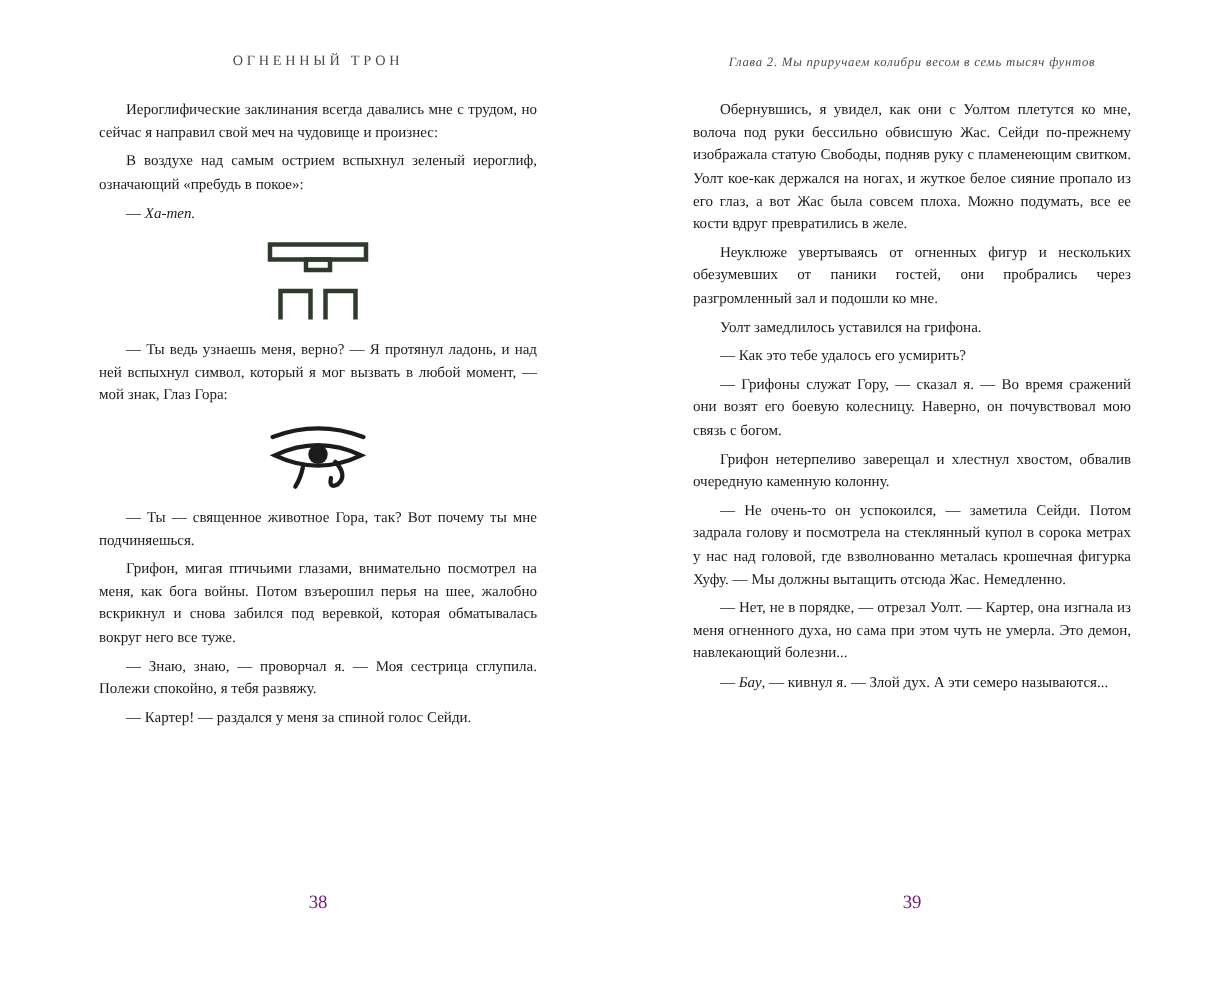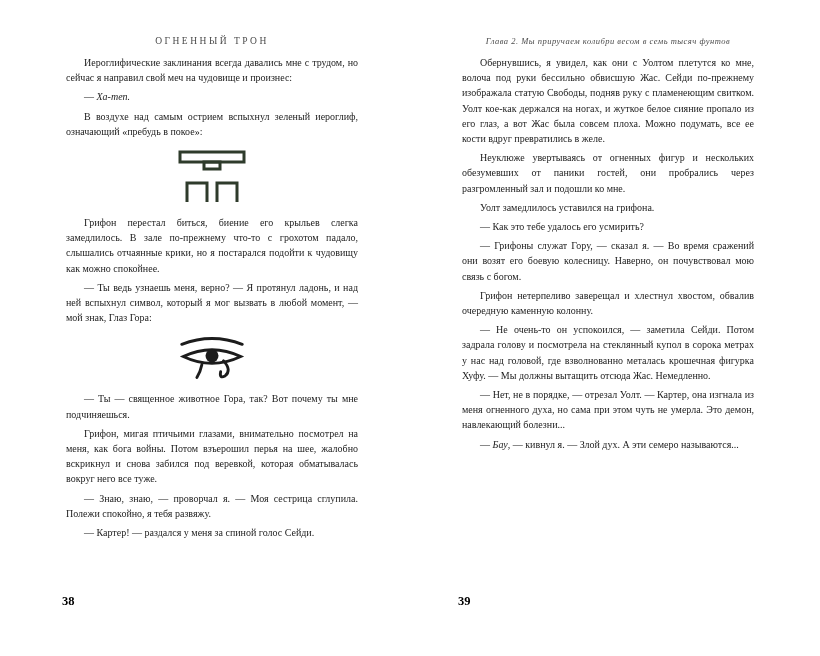--- a/index.html
+++ b/index.html
@@ -21,21 +21,21 @@
     width: 300px;
     height: 600px;
   }
   .page-left  { left: 62px; }
   .page-right { left: 458px; }
   .running-head {
     text-align: center;
     font-size: 9.5px;
     letter-spacing: 2.5px;
     color: #4a4a4a;
-    margin-bottom: 9px;
+    margin-bottom: 20px;
     white-space: nowrap;
   }
   .page-right .running-head {
     font-style: italic;
     font-size: 8.5px;
     letter-spacing: 0.5px;
     font-family: Liberation Serif, serif;
   }
   .body-text p {
     margin: 4px;
@@ -48,46 +48,44 @@
   .glyph-block {
     text-align: center;
     margin: 9px 0 9px 0;
   }
   .glyph-svg { display: inline-block; vertical-align: middle; }
   .page-number {
     position: absolute;
     left: 0;
     width: 100%;
     top: 558px;
-    text-align: left;
+    text-align: center;
     font-size: 12.5px;
-    color: #000000;
-    font-weight: bold;
+    color: #701a75;
   }
 </style>
 </head>
 <body>
 
 <div class="page page-left">
   <div class="running-head">ОГНЕННЫЙ ТРОН</div>
   <div class="body-text">
     <p>Иероглифические заклинания всегда давались мне с трудом, но сейчас я направил свой меч на чудовище и произнес:</p>
+    <p>В воздухе над самым острием вспыхнул зеленый иероглиф, означающий «пребудь в покое»:</p>
     <p><span>— </span><i>Ха-теп.</i></p>
-    <p>В воздухе над самым острием вспыхнул зеленый иероглиф, означающий «пребудь в покое»:</p>
     <div class="glyph-block">
       <svg class="glyph-svg" width="74" height="58" viewBox="0 0 74 58">
         <g fill="none" stroke-width="3" stroke="#2e3b2b">
           <rect x="5" y="4" width="64" height="10"></rect>
           <rect x="29" y="14" width="16" height="7"></rect>
           <path d="M12 54 V35 H32 V54"></path>
           <path d="M42 54 V35 H62 V54"></path>
         </g>
       </svg>
     </div>
-    <p>Грифон перестал биться, биение его крыльев слегка замедлилось. В зале по-прежнему что-то с грохотом падало, слышались отчаянные крики, но я постарался подойти к чудовищу как можно спокойнее.</p>
     <p>— Ты ведь узнаешь меня, верно? — Я протянул ладонь, и над ней вспыхнул символ, который я мог вызвать в любой момент, — мой знак, Глаз Гора:</p>
     <div class="glyph-block">
       <svg class="glyph-svg" width="72" height="48" viewBox="0 0 100 66">
         <g fill="none" stroke-width="4" stroke-linecap="round" stroke="#1c1c1c">
           <path d="M8 14 Q50 -2 92 14"></path>
           <path d="M10 31 Q50 12 90 31 Q50 50 10 31 Z"></path>
           <path d="M36 42 Q34 52 29 60"></path>
           <path d="M66 37 Q78 50 68 58 Q60 62 62 52"></path>
         </g>
         <circle cx="50" cy="30" r="9" fill="#1c1c1c"></circle>

